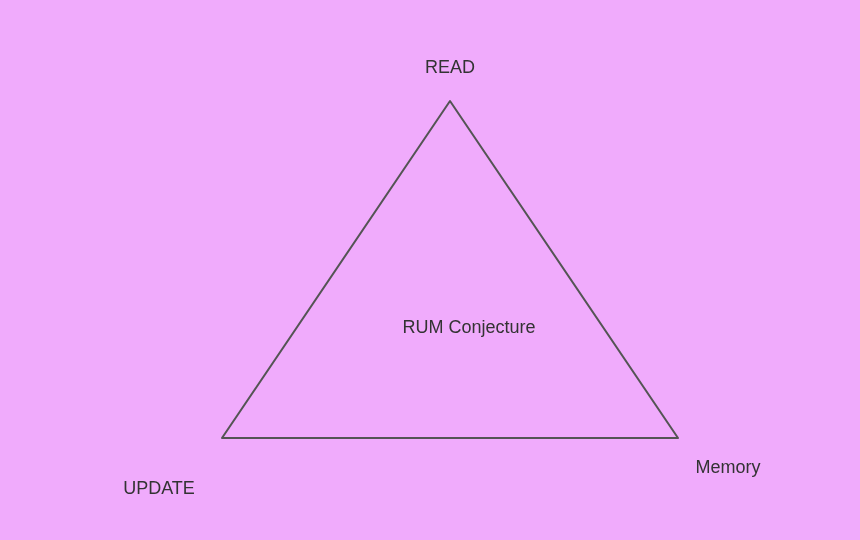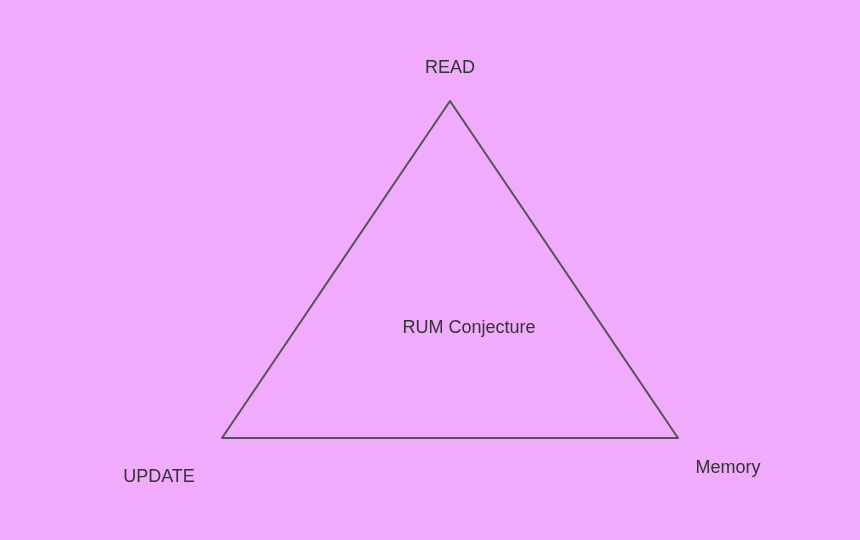--- a/index.html
+++ b/index.html
@@ -23,21 +23,21 @@
   .label {
     position: absolute;
     transform: translate(-50%, -50%);
     font-size: 18px;
     color: #333333;
     white-space: nowrap;
     line-height: 1.2;
     user-select: none;
   }
   .label-read   { left: 450px; top: 68px;  }
-  .label-update { left: 159px; top: 477px; }
+  .label-update { left: 159px; top: 489px; }
   .label-memory { left: 728px; top: 468px; }
   .label-center { left: 450px; top: 328px; margin-left: 19px; }
 </style>
 </head>
 <body>
 
 <div class="canvas">
 
   <svg width="860" height="540" viewBox="0 0 860 540">
     <polygon points="450,101 678,438 222,438" fill="none" stroke-width="2" stroke-linejoin="round" stroke-linecap="round" stroke="#545454"></polygon>

